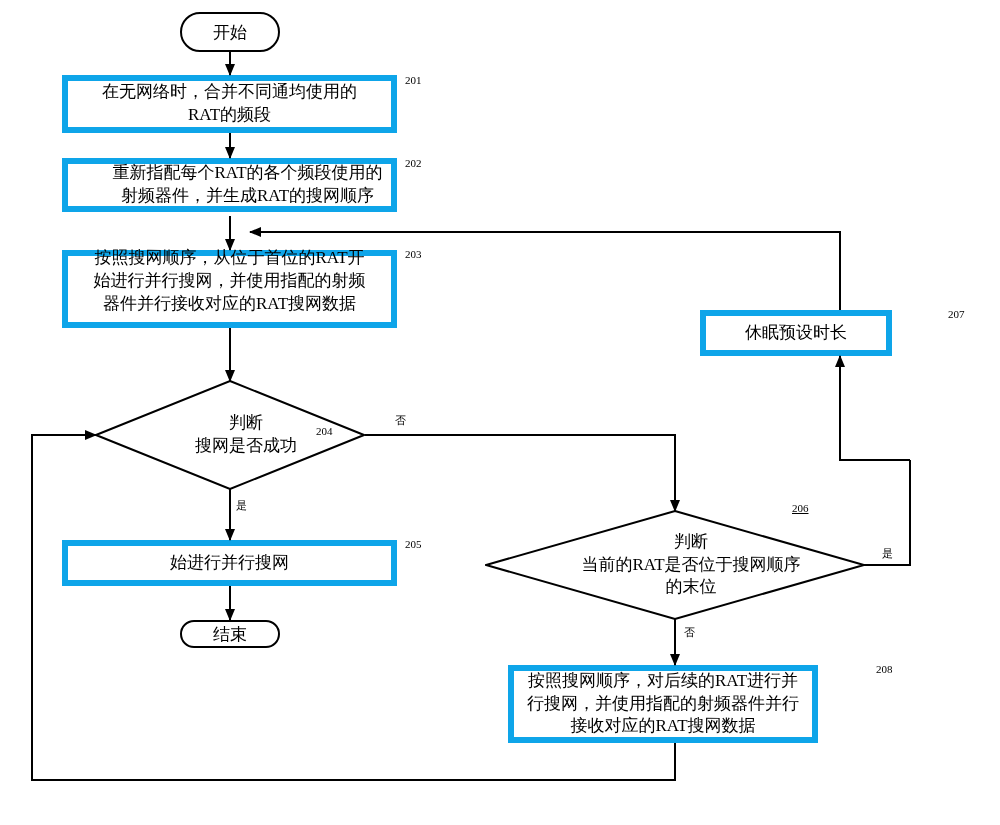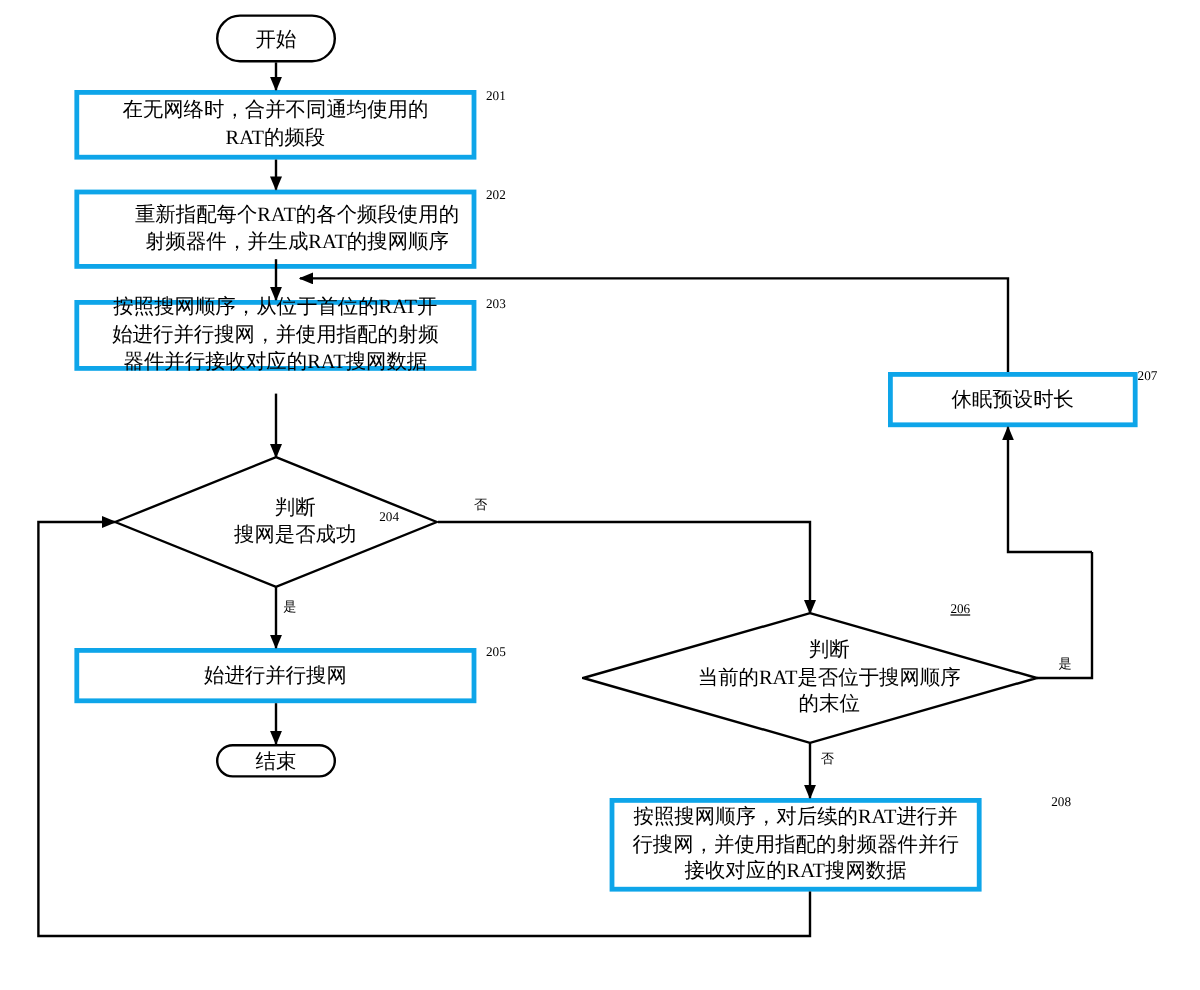--- a/index.html
+++ b/index.html
@@ -9,21 +9,21 @@
     width: 1000px;
     height: 825px;
     background: #fff;
     font-family: "SimSun", "Songti SC", serif;
     font-size: 17px;
     color: #000;
     position: relative;
   }
   .box {
     position: absolute;
-    border: 4px solid #0ea5e9;
+    border: 6px solid #0ea5e9;
     background: #fff;
     display: flex;
     align-items: center;
     justify-content: center;
     text-align: center;
     line-height: 1.35;
     padding: 6px 8px;
   }
   .pill {
     position: absolute;
@@ -67,27 +67,27 @@
 <div class="pill" style="left:180px; top:12px; width:100px; height:40px;">
   <span>开始</span>
 </div>
 
 <div class="box" style="left:62px; top:75px; width:335px; height:58px;">
   <span style="white-space:pre-line;">在无网络时，合并不同通均使用的
 RAT的频段</span>
 </div>
 <div class="label" style="left:405px; top:74px;">201</div>
 
-<div class="box" style="left:62px; top:158px; width:335px; height:66px;padding-left:44px;">
+<div class="box" style="left:62px; top:158px; width:335px; height:54px;padding-left:44px;">
   <span style="white-space:pre-line;">重新指配每个RAT的各个频段使用的
 射频器件，并生成RAT的搜网顺序</span>
 </div>
 <div class="label" style="left:405px; top:157px;">202</div>
 
-<div class="box" style="left:62px; top:250px; width:335px; height:59px;">
+<div class="box" style="left:62px; top:250px; width:335px; height:78px;align-items:flex-end;">
   <span style="white-space:pre-line;">按照搜网顺序，从位于首位的RAT开
 始进行并行搜网，并使用指配的射频
 器件并行接收对应的RAT搜网数据</span>
 </div>
 <div class="label" style="left:405px; top:248px;">203</div>
 
 <div class="diamond" style="left:95px; top:380px; width:270px; height:110px;">
   <svg width="270" height="110">
       <polygon points="135,1 269,55 135,109 1,55" fill="#fff" stroke="#000" stroke-width="2"></polygon>
     </svg>
@@ -102,21 +102,21 @@
 
 <div class="box" style="left:62px; top:540px; width:335px; height:46px;">
   <span>始进行并行搜网</span>
 </div>
 <div class="label" style="left:405px; top:538px;">205</div>
 
 <div class="pill" style="left:180px; top:620px; width:100px; height:28px;">
   <span>结束</span>
 </div>
 
-<div class="box" style="left:740px; top:310px; width:208px; height:46px;">
+<div class="box" style="left:700px; top:310px; width:192px; height:46px;">
   <span>休眠预设时长</span>
 </div>
 <div class="label" style="left:948px; top:308px;">207</div>
 
 <div class="diamond" style="left:485px; top:510px; width:380px; height:110px;">
   <svg width="380" height="110">
       <polygon points="190,1 379,55 190,109 1,55" fill="#fff" stroke="#000" stroke-width="2"></polygon>
     </svg>
   <div class="dtext">
       <span style="white-space:pre-line;">判断

